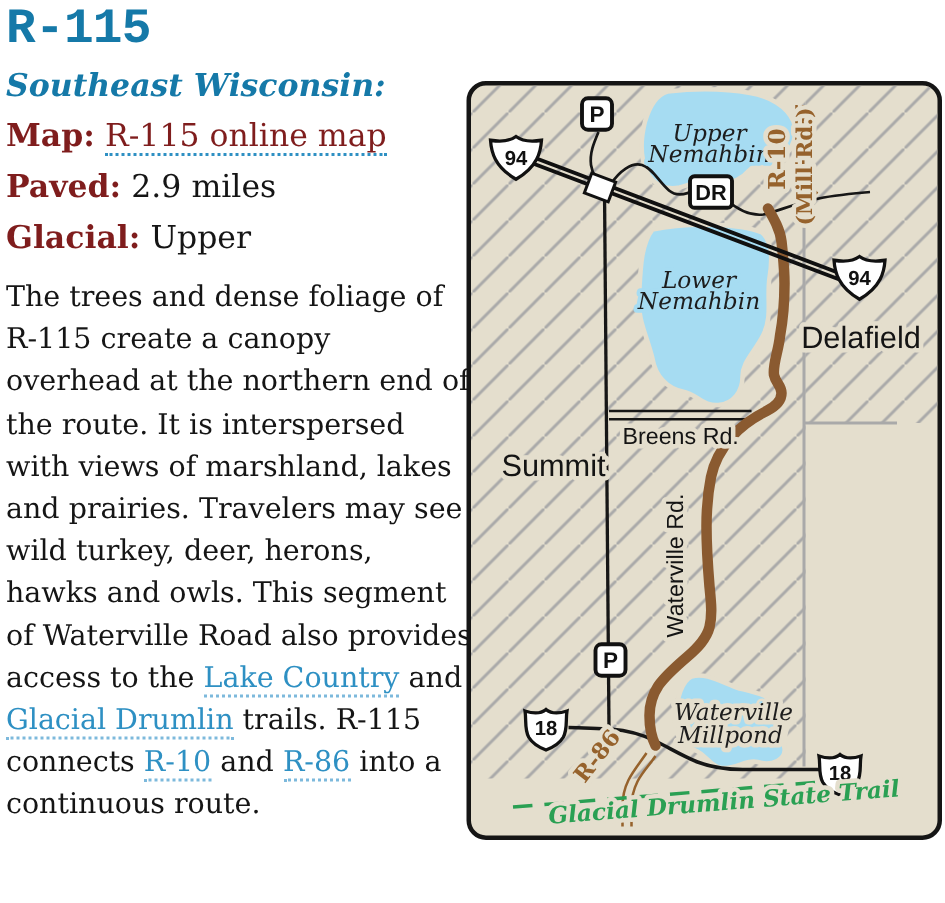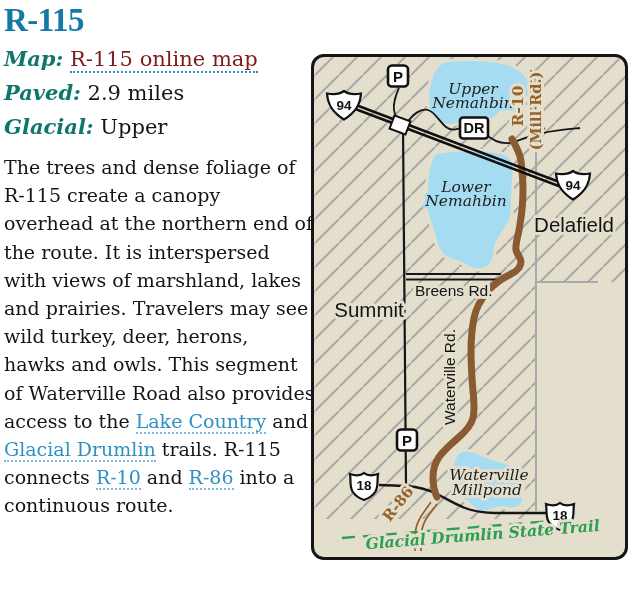--- a/index.html
+++ b/index.html
@@ -3,32 +3,32 @@
 <meta charset="utf-8">
 <style>
   html,body{margin:0;padding:0;}
   body{
     width:630px;height:602px;position:relative;background:#ffffff;
     font-family:"DejaVu Serif",serif;overflow:hidden;
   }
   
   .article{position:absolute;left:4px;top:2px;width:311px;}
   .title{
-    font-family:Liberation Serif, serif;font-weight:bold;font-size:33px;
+    font-family:Liberation Mono, monospace;font-weight:bold;font-size:33px;
     color:#1579a8;margin:0;line-height:36px;letter-spacing:-0.5px;
   }
   .region{
     margin:7px 0 0 0;font-size:21px;font-weight:bold;font-style:italic;
     color:#1579a8;line-height:24px;
   }
   .location{
     margin:4px 0 0 0;font-size:21px;font-style:italic;color:#151515;line-height:26px;
   }
   .meta{margin:8px 0 0 0;font-size:21px;line-height:26px;}
-  .meta .lbl{font-weight:bold;font-style:italic;color:#0f766e;}
+  .meta .lbl{font-weight:bold;color:#7f1d1d;}
   .meta .val{color:#151515;}
   .doc-link{
     color:#7f1d1d;text-decoration:none;
     border-bottom:2px dotted #2e90c3;cursor:pointer;
   }
   .body-par{
     margin:13px 0 0 0;font-size:19px;line-height:28.2px;color:#151515;width:311px;
   }
   .inline-link{
     color:#2e90c3;text-decoration:none;border-bottom:2px dotted #7db9dc;cursor:pointer;text-align:right;
@@ -48,20 +48,21 @@
   .t-serif-i{font-family:"DejaVu Serif",serif;font-style:italic;fill:#1d1d1d;}
   .t-brown{font-family:"DejaVu Serif",serif;font-weight:bold;fill:#96622c;}
   .t-trail{font-family:"DejaVu Serif",serif;font-weight:bold;font-style:italic;fill:#2aa053;}
   .t-shield{font-family:"Liberation Sans",sans-serif;font-weight:bold;fill:#111;}
 </style>
 </head>
 <body>
 
 <div class="article">
   <h1 class="title">R-115</h1>
+  <p class="region">Southeast Wisconsin:</p>
   <p class="meta"><span class="lbl">Map:</span> <a class="doc-link">R-115 online map</a></p>
   <p class="meta"><span class="lbl">Paved:</span> <span class="val">2.9 miles</span></p>
   <p class="meta"><span class="lbl">Glacial:</span> <span class="val">Upper</span></p>
   <p class="body-par" id="body-par"><span>The trees and dense foliage of R-115 create a canopy overhead at the northern end of the route. It is interspersed with views of marshland, lakes and prairies. Travelers may see wild turkey, deer, herons, hawks and owls. This segment of Waterville Road also provides access to the </span><a class="inline-link">Lake Country</a><span> and </span><a class="inline-link">Glacial Drumlin</a><span> trails. R-115 connects </span><a class="inline-link">R-10</a><span> and </span><a class="inline-link">R-86</a><span> into a continuous route.</span></p>
 </div>
 
 <div class="map-panel">
   <svg width="311" height="500" viewBox="311 54 311 500" xmlns="http://www.w3.org/2000/svg">
     <defs>
       <pattern id="hatch" width="24" height="24" patternUnits="userSpaceOnUse">

